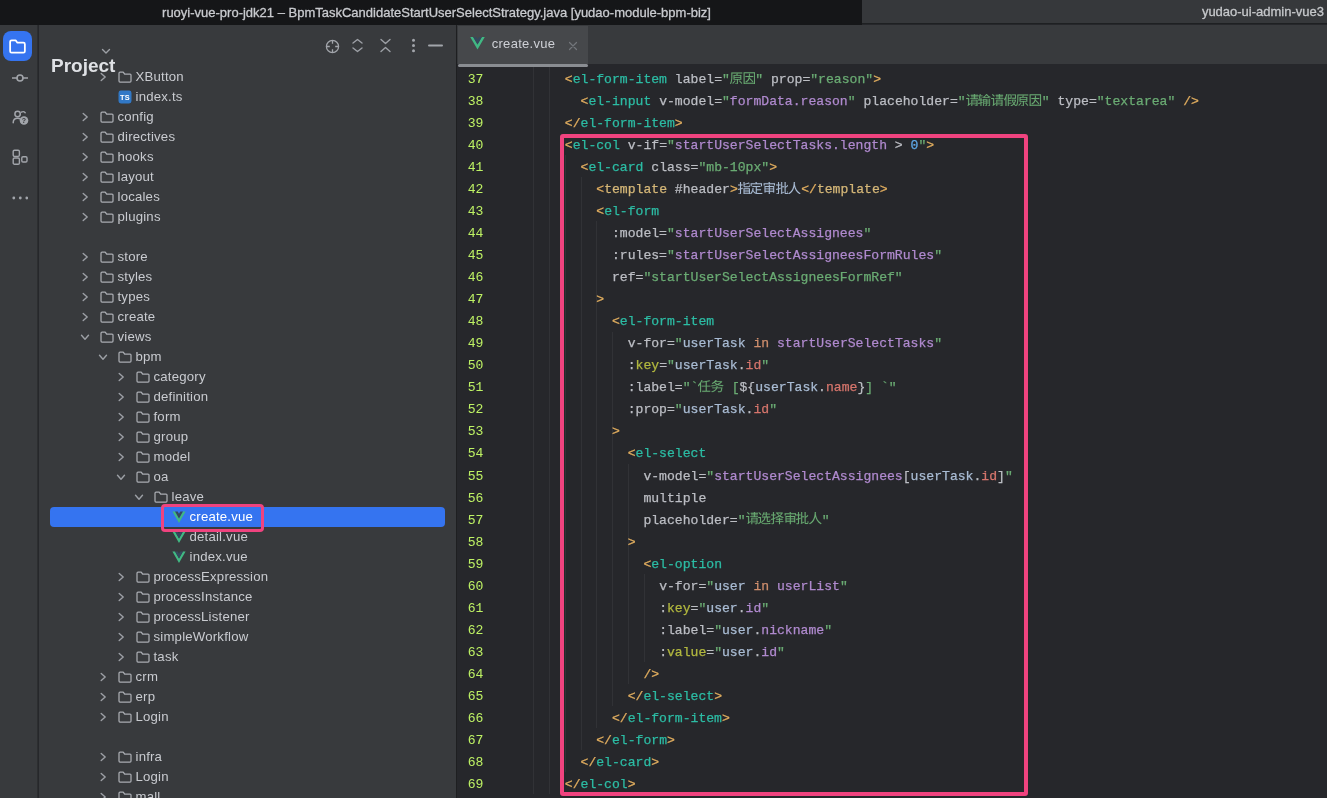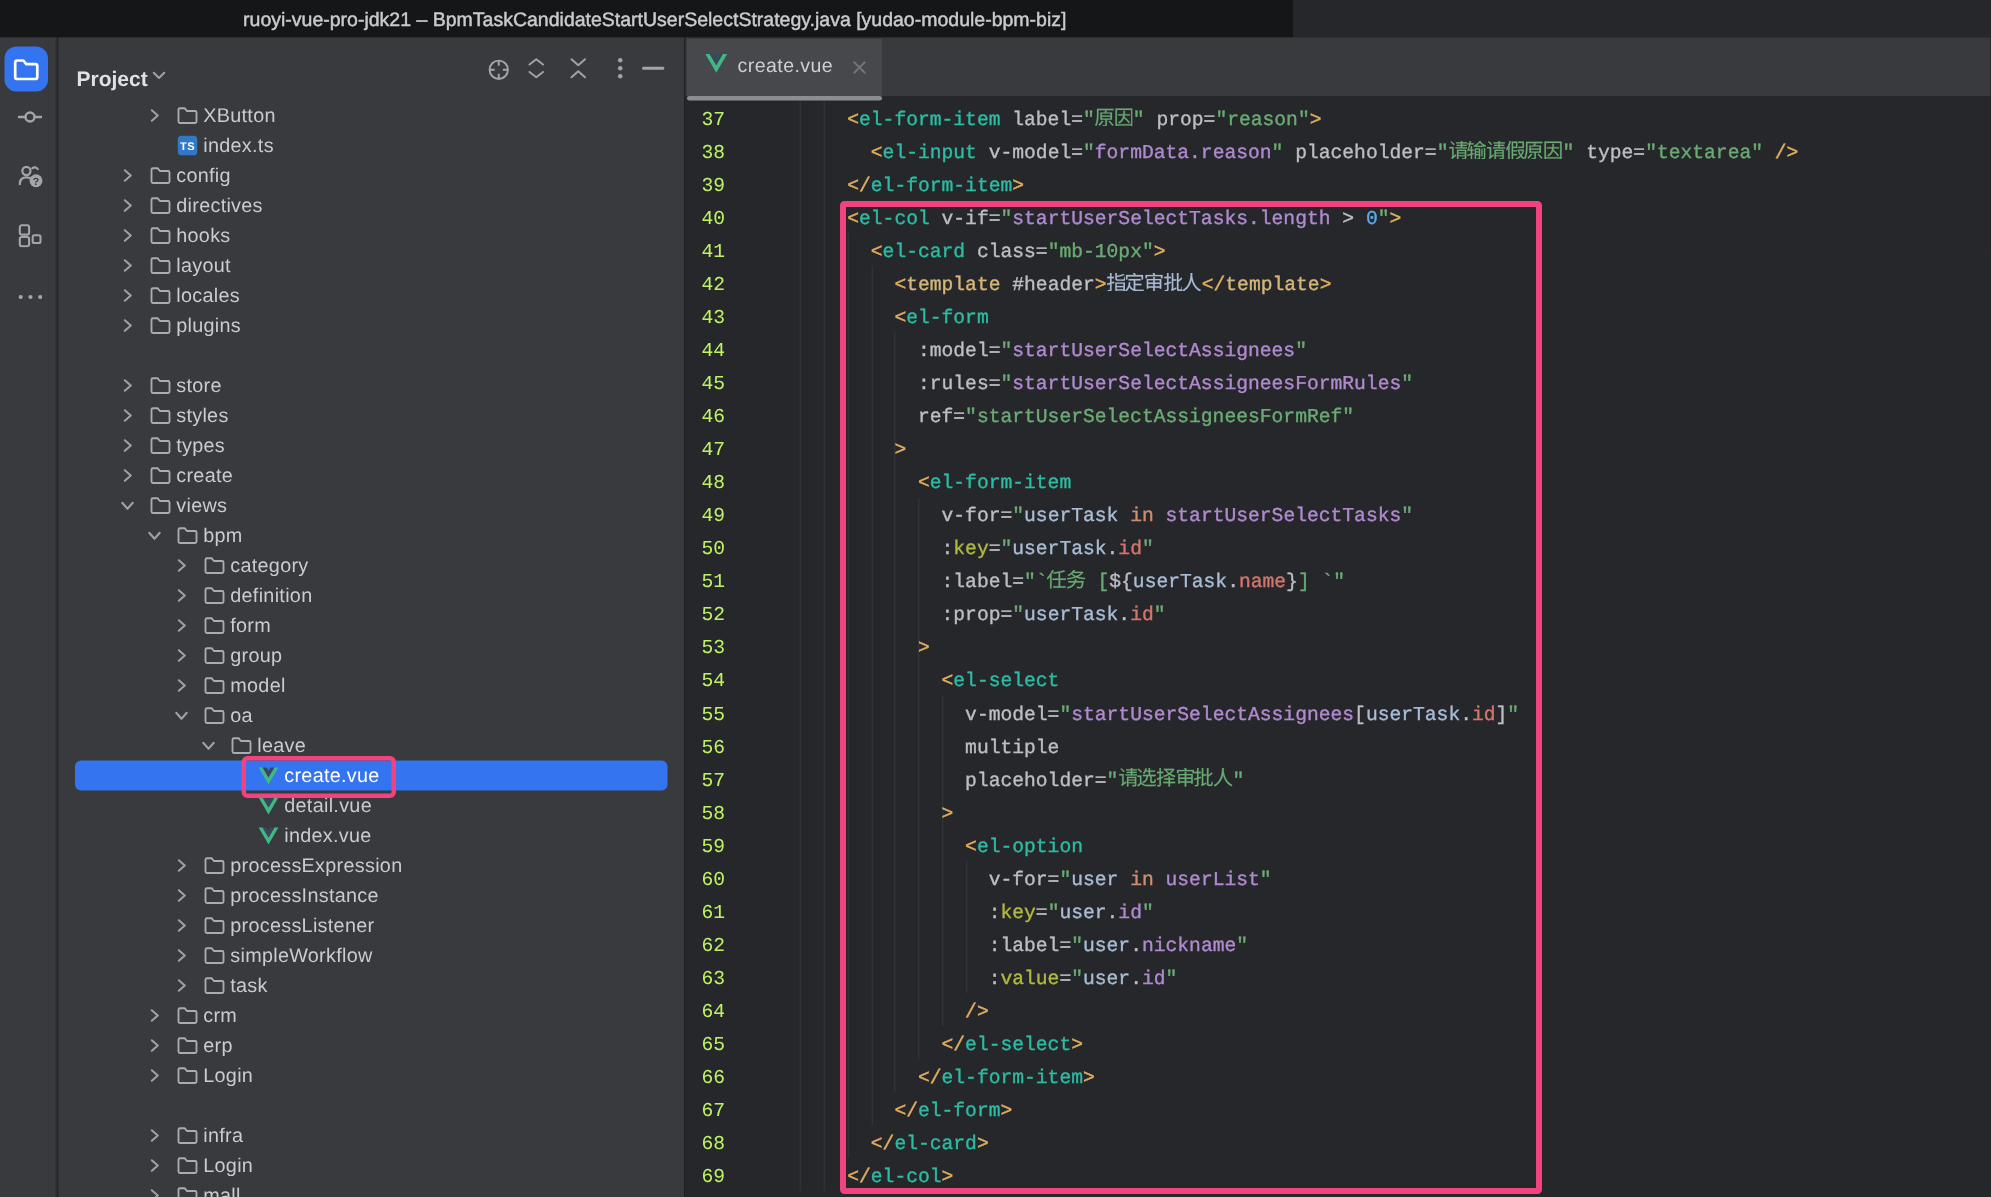--- a/index.html
+++ b/index.html
@@ -3,21 +3,21 @@
 *{margin:0;padding:0;box-sizing:border-box}
 html,body{width:1327px;height:798px;overflow:hidden;background:#26272B;font-family:"Liberation Sans",sans-serif;-webkit-font-smoothing:antialiased}
 #app{position:absolute;left:0;top:0;width:1327px;height:798px;overflow:hidden}
 .tl{position:absolute;left:0;top:0;width:862px;height:25px;background:#151618;color:#C9CBCF;font-size:13px;line-height:25px;text-align:center;text-indent:11px;-webkit-text-stroke:0.3px #C9CBCF}
 .tr{position:absolute;left:862px;top:0;width:465px;height:24px;background:#36383B;border-bottom:1px solid #1E2022;color:#C6C8CB;font-size:13px;line-height:23px;text-align:right;padding-right:3px;-webkit-text-stroke:0.3px #C6C8CB}
 .rail{position:absolute;left:0;top:25px;width:38px;height:773px;background:#383A3D;border-right:1px solid #2C2E30}
 .pbtn{position:absolute;left:3px;top:6px;width:29px;height:30px;border-radius:8px;background:#3574F0;display:flex;align-items:center;justify-content:center}
 .ric{position:absolute;left:12px;width:17px;height:17px;transform:translateY(-33px)}
 .panel{position:absolute;left:39px;top:25px;width:418px;height:773px;background:#383A3D}
 .phead{position:absolute;left:0;top:0;width:100%;height:39px}
-.ptitle{position:absolute;left:12px;top:19px;font-size:14px;font-weight:bold;color:#DFE1E5}
+.ptitle{position:absolute;left:12px;top:30px;font-size:19px;font-weight:bold;color:#DFE1E5}
 .pcv{position:absolute;left:62px;top:16px}
 .hic{position:absolute;top:13px}
 .trow{position:absolute;left:0;width:100%;height:20px;font-size:13.2px;letter-spacing:0.2px;line-height:20px;color:#C9CBD0}
 .trow .ab{position:absolute}
 .cv{width:10px;height:10px;display:block}
 .fi{width:16px;height:16px;display:block}
 .tx{position:absolute;top:0}
 .sel{color:#fff}
 .selrow{position:absolute;left:50px;top:507px;width:395px;height:20px;background:#3574F0;border-radius:4px}
 .divline{position:absolute;left:455.5px;top:25px;width:1.5px;height:773px;background:#1E1F21}
@@ -73,20 +73,21 @@
     </symbol>
     <symbol id="u6279" viewBox="35 35 930 930">
       <path fill="currentColor" stroke="currentColor" stroke-width="10" transform="translate(0,860) scale(1,-1)" d="M184 840V638H46V568H184V350C128 335 76 321 34 311L56 238L184 276V15C184 1 178 -3 164 -4C152 -4 108 -5 61 -3C71 -22 81 -53 84 -72C153 -72 194 -71 221 -59C247 -47 257 -27 257 15V297L381 335L372 403L257 370V568H370V638H257V840ZM414 -64C431 -48 458 -32 635 49C630 65 625 95 623 116L488 60V446H633V516H488V826H414V77C414 35 394 13 378 3C391 -13 408 -45 414 -64ZM887 609C850 569 795 520 743 480V825H667V64C667 -30 689 -56 762 -56C776 -56 854 -56 869 -56C938 -56 955 -7 961 124C940 129 910 144 892 159C889 46 885 16 863 16C848 16 785 16 773 16C748 16 743 24 743 64V400C807 444 884 504 943 559Z"></path>
     </symbol>
     <symbol id="u4efb" viewBox="35 35 930 930">
       <path fill="currentColor" stroke="currentColor" stroke-width="10" transform="translate(0,860) scale(1,-1)" d="M343 31V-41H944V31H677V340H960V412H677V691C767 708 852 729 920 752L864 815C741 770 523 731 337 706C345 689 356 661 359 643C437 652 520 663 601 677V412H304V340H601V31ZM295 840C232 683 130 529 22 431C36 413 60 374 68 356C108 395 148 441 186 492V-80H260V603C301 671 338 744 367 817Z"></path>
     </symbol>
   </svg>
 <div id="app">
   <div class="tl">ruoyi-vue-pro-jdk21 – BpmTaskCandidateStartUserSelectStrategy.java [yudao-module-bpm-biz]</div>
+  <div class="tr">yudao-ui-admin-vue3</div>
   <div class="rail">
 <div class="pbtn">
         <svg width="19" height="19" viewBox="0 0 16 16">
           <path d="M1.8 4 Q1.8 2.8 3 2.8 L6.4 2.8 L7.9 4.8 L13 4.8 Q14.2 4.8 14.2 6 L14.2 12 Q14.2 13.2 13 13.2 L3 13.2 Q1.8 13.2 1.8 12 Z" fill="none" stroke="#fff" stroke-width="1.5" stroke-linejoin="round"></path>
         </svg>
       </div>
 <div class="ric" style="top:78px"><svg width="16" height="16" viewBox="0 0 16 16">
           <circle cx="8" cy="8" r="3" fill="none" stroke="#A2A5AB" stroke-width="1.6"></circle>
           <path d="M0.5 8 H4.7 M11.3 8 H15.5" stroke="#A2A5AB" stroke-width="1.6" stroke-linecap="round"></path>
         </svg></div>

